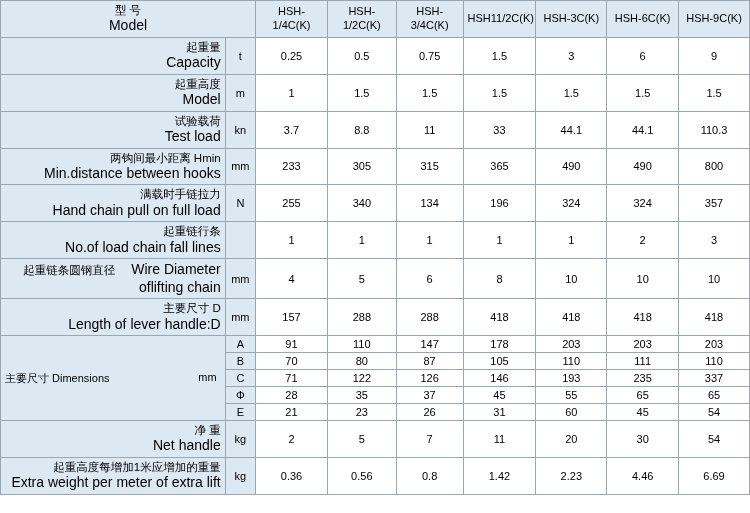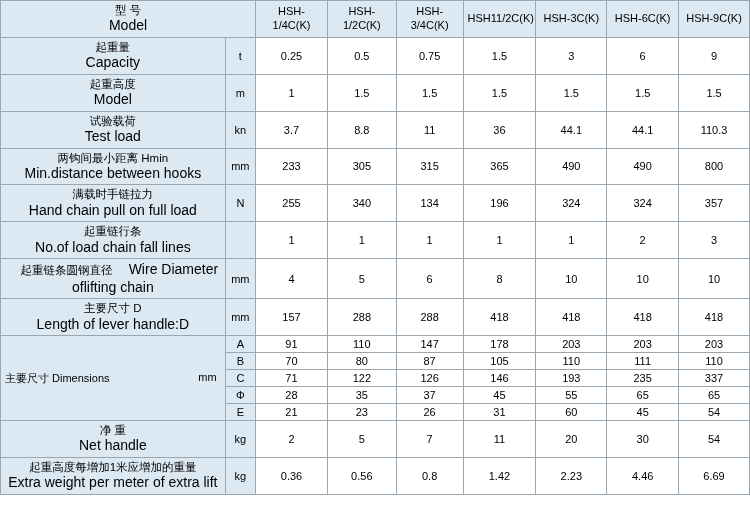--- a/index.html
+++ b/index.html
@@ -22,21 +22,21 @@
   #spec-table td, #spec-table th {
     border: 1px solid #9aa7b0;
     padding: 2px 4px;
     font-size: 11px;
     font-weight: normal;
     vertical-align: middle;
     box-sizing: border-box;
   }
   .label-cell {
     background: #dce8f2;
-    text-align: center;
+    text-align: right;
     padding-left: 4px;
     line-height: 1.25;
     font-size: 11px;
   }
   .label-cn {
     display: block;
     font-size: 11.5px;
   }
   .label-en {
     display: block;
@@ -161,21 +161,21 @@
 
     <tr>
       <td class="label-cell">
         <span class="label-cn">试验载荷</span>
         <span class="label-en">Test load</span>
       </td>
       <td class="unit-cell">kn</td>
       <td class="val-cell">3.7</td>
       <td class="val-cell">8.8</td>
       <td class="val-cell">11</td>
-      <td class="val-cell">36</td>
+      <td class="val-cell">33</td>
       <td class="val-cell">44.1</td>
       <td class="val-cell">44.1</td>
       <td class="val-cell">110.3</td>
     </tr>
 
     <tr>
       <td class="label-cell">
         <span class="label-cn">两钩间最小距离  Hmin</span>
         <span class="label-en">Min.distance between hooks</span>
       </td>

